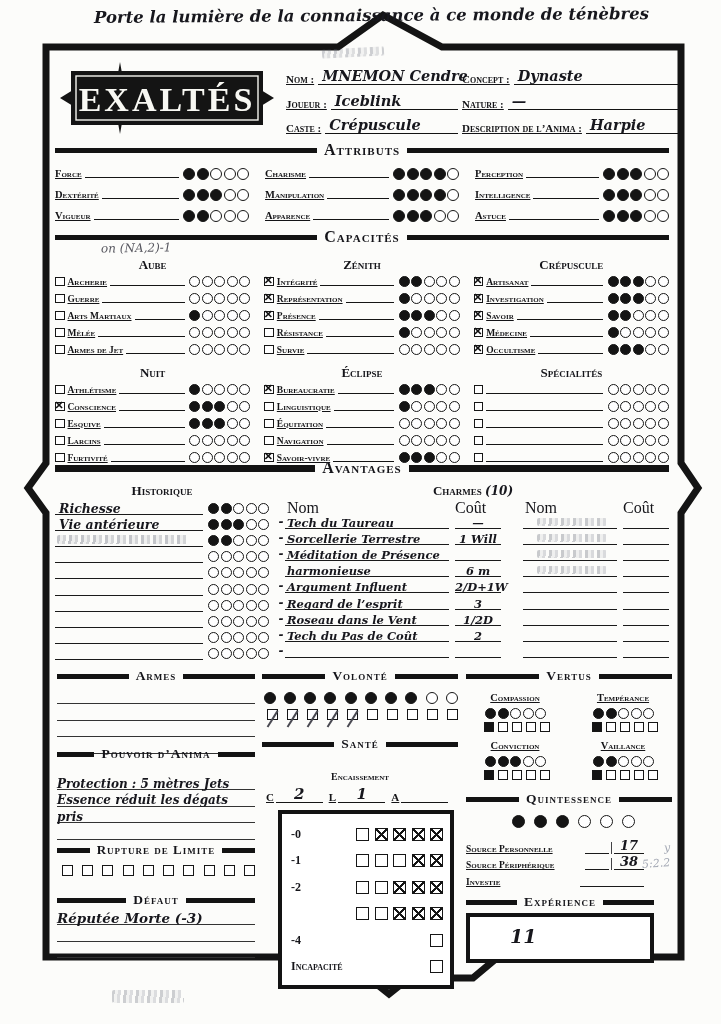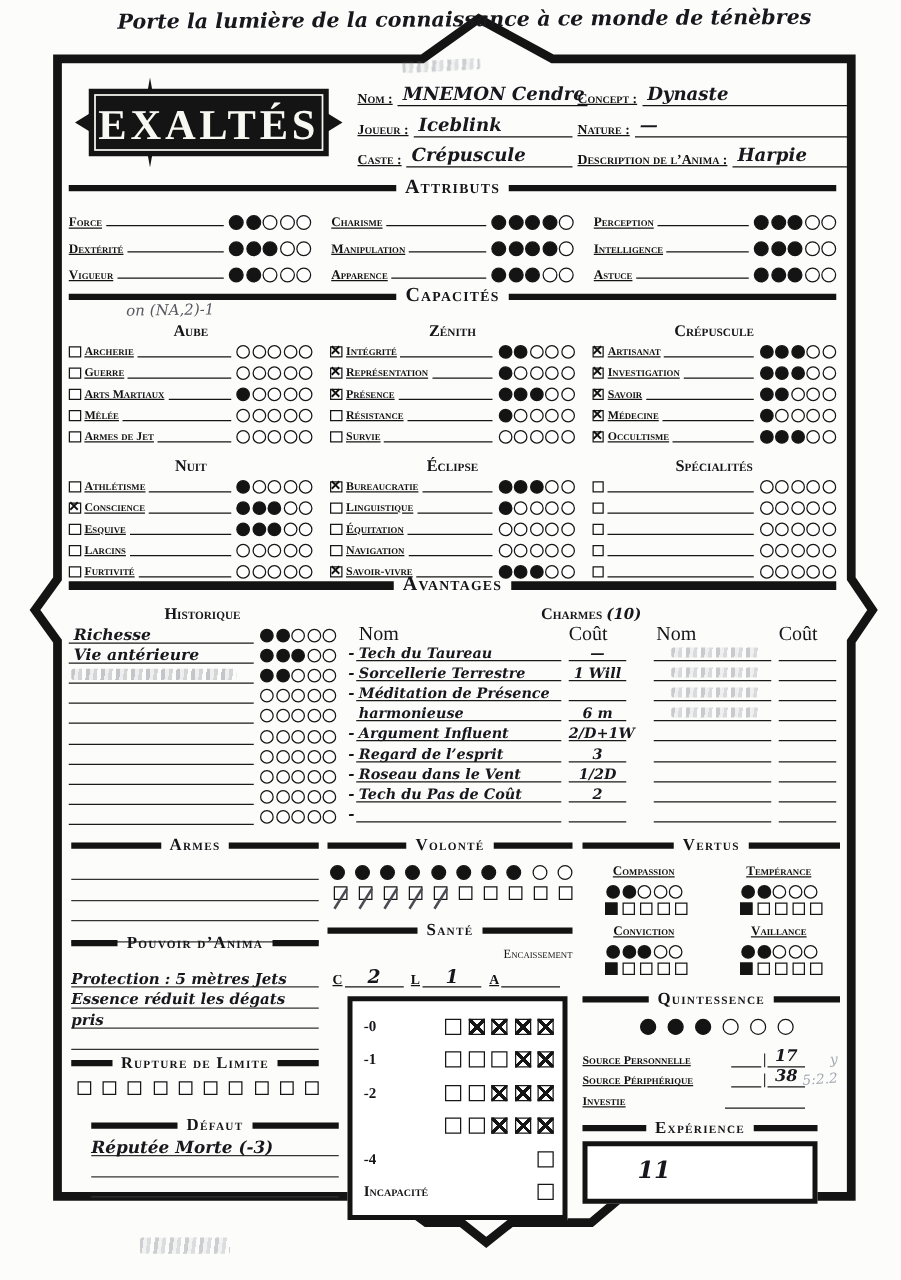--- a/index.html
+++ b/index.html
@@ -29,21 +29,21 @@
   .box{width:11px;height:11px;border:1.8px solid #161616;box-sizing:border-box;background:#fff;position:relative;margin-left:5px;flex:0 0 auto;}
   .box.b-f{background:#141414;}
   .box.b-x::before{content:"";position:absolute;inset:-1px;
      background:linear-gradient(45deg,transparent 43%,#151515 43%,#151515 57%,transparent 57%),
                 linear-gradient(-45deg,transparent 43%,#151515 43%,#151515 57%,transparent 57%);}
   .box.b-s::after{content:"";position:absolute;width:19px;height:1.8px;background:#4a4a52;left:-5px;top:8px;transform:rotate(-58deg);}
   
   .cb{width:9.5px;height:9.5px;border:1.7px solid #161616;box-sizing:border-box;position:relative;flex:0 0 auto;background:#fff;}
   .cb.checked::before{content:"✕";position:absolute;top:-4px;left:-1.5px;font-size:11px;font-weight:700;color:#111;font-style:normal;}
   
-  .stat-row{display:flex;align-items:flex-end;height:21px;}
+  .stat-row{display:flex;align-items:center;height:21px;}
   .stat-row .lbl{font-size:10.5px;white-space:nowrap;}
   .leader{flex:1;border-bottom:1.7px solid #151515;margin:0 3px 3px 3px;height:10px;}
   .skill-row{display:flex;align-items:center;height:17px;}
   .skill-row .lbl{font-size:9.5px;white-space:nowrap;margin-left:3px;}
   .cap-group .g-title{text-align:center;font-size:13px;font-variant:small-caps;font-weight:700;height:16px;}
   
   .f-row{display:flex;align-items:flex-end;height:21px;margin-bottom:3.5px;}
   .f-label{font-size:11px;white-space:nowrap;margin-right:4px;}
   .f-value{flex:1;border-bottom:1.7px solid #131313;font-size:14.5px;font-weight:700;padding:0 2px 0 4px;white-space:nowrap;line-height:16px;}
   .ln{border-bottom:1.6px solid #1a1a1a;}
@@ -68,21 +68,21 @@
      filter:blur(.45px);border-radius:2px;}
   .ch-heads{display:flex;align-items:flex-start;height:14px;font-size:16px;font-weight:400;}
   .ch-heads .hn{flex:1;padding-left:10px;}
   .ch-heads .hc{width:46px;margin-left:6px;text-align:left;}
   
   .vertus-grid{display:grid;grid-template-columns:1fr 1fr;gap:2px 10px;margin-top:4px;}
   .vertu .v-title{text-align:center;font-size:10.5px;font-variant:small-caps;font-weight:700;height:14px;margin-top:4px;}
   .vertu .dots,.vertu .boxes{justify-content:center;height:14px;}
   .vertu .box{width:10px;height:10px;margin-left:4px;}
   
-  .enc-title{text-align:right;font-size:10px;font-variant:small-caps;font-weight:400;height:13px;margin-top:6px;}
+  .enc-title{text-align:center;font-size:10px;font-variant:small-caps;font-weight:700;height:13px;margin-top:19px;}
   .soak-row{display:flex;align-items:flex-end;height:19px;padding:0 4px;}
   .soak-item{display:flex;align-items:flex-end;flex:1;}
   .soak-item .sc{font-size:11px;margin-right:2px;}
   .soak-item .sk-val{flex:1;border-bottom:1.6px solid #151515;text-align:center;font-size:15px;font-weight:700;line-height:15px;margin-right:6px;}
   .hp-box{margin:7px 0 0 16px;width:152px;border:4px solid #131313;background:#fff;padding:7px 7px 5px 9px;}
   .hp-row{display:flex;align-items:center;justify-content:space-between;height:26.5px;}
   .hp-label{font-size:12px;font-weight:700;font-variant:small-caps;}
   .hp-row .box{width:13px;height:13px;margin-left:5.5px;}
   
   .q-row{display:flex;align-items:flex-end;height:16.5px;position:relative;}
@@ -1200,21 +1200,21 @@
         <span class="box b-e"></span>
         <span class="box b-e"></span>
         <span class="box b-e"></span>
         <span class="box b-e"></span>
         <span class="box b-e"></span>
         <span class="box b-e"></span>
         <span class="box b-e"></span>
       </div>
   </section>
 
-  <section class="abs" style="top:892px;left:73px;width:198px;">
+  <section class="abs" style="top:892px;left:57px;width:198px;">
     <div class="sec-hdr small">
         <span class="t">Défaut</span>
       </div>
     <div class="a-line" style="margin-top:1px;"><span class="hw" style="font-size:13.5px;">Réputée Morte (-3)</span></div>
     <div class="a-line rule"></div>
     <div class="a-line rule"></div>
   </section>
 
   <section class="abs" style="top:791px;left:466px;width:206px;">
     <div class="sec-hdr small">

